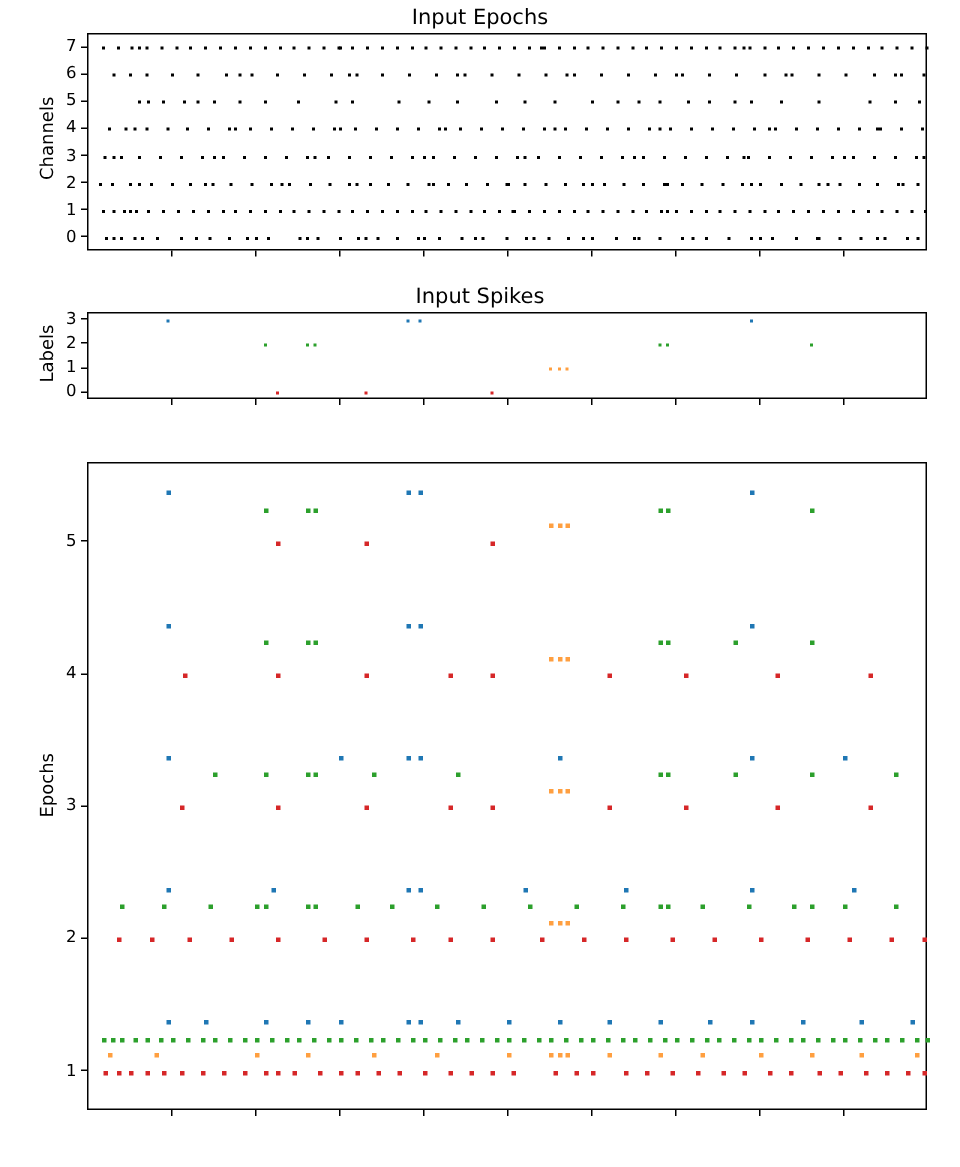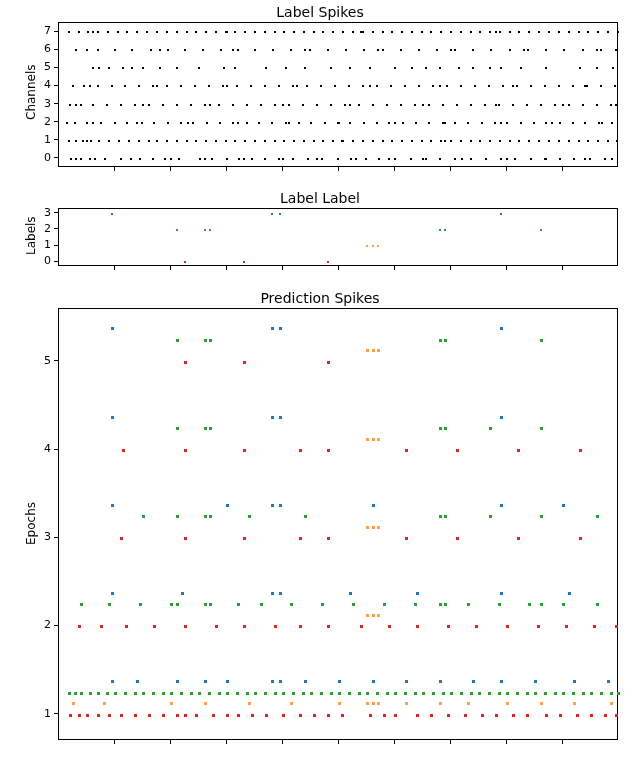--- a/index.html
+++ b/index.html
@@ -68,21 +68,21 @@
     width: 2px;
     height: 2px;
     border-radius: 0;
   }
 </style>
 </head>
 <body>
 
 <div class="fig">
 
-  <div class="title" style="top:4px">Label Spikes</div>
+  <div class="title" style="top:4px">Input Epochs</div>
   <div class="panel" id="panel0" style="left:58px;top:22px;width:560px;height:145px">
       <div class="spike" style="left: 11.32px; top: 134.938px; background: rgb(0, 0, 0);"></div>
       <div class="spike" style="left: 16.36px; top: 134.938px; background: rgb(0, 0, 0);"></div>
       <div class="spike" style="left: 35.4px; top: 134.938px; background: rgb(0, 0, 0);"></div>
       <div class="spike" style="left: 44.92px; top: 134.938px; background: rgb(0, 0, 0);"></div>
       <div class="spike" style="left: 60.6px; top: 134.938px; background: rgb(0, 0, 0);"></div>
       <div class="spike" style="left: 80.2px; top: 134.938px; background: rgb(0, 0, 0);"></div>
       <div class="spike" style="left: 93.08px; top: 134.938px; background: rgb(0, 0, 0);"></div>
       <div class="spike" style="left: 105.4px; top: 134.938px; background: rgb(0, 0, 0);"></div>
       <div class="spike" style="left: 119.4px; top: 134.938px; background: rgb(0, 0, 0);"></div>
@@ -469,42 +469,41 @@
       <div class="spike" style="left: 537.72px; top: 8.0625px; background: rgb(0, 0, 0);"></div>
       <div class="spike" style="left: 547.8px; top: 8.0625px; background: rgb(0, 0, 0);"></div>
       <div class="spike" style="left: 557.88px; top: 8.0625px; background: rgb(0, 0, 0);"></div>
       <div class="spike" style="left: 32.6px; top: 8.0625px; background: rgb(0, 0, 0);"></div>
       <div class="spike" style="left: 167px; top: 8.0625px; background: rgb(0, 0, 0);"></div>
       <div class="spike" style="left: 301.4px; top: 8.0625px; background: rgb(0, 0, 0);"></div>
       <div class="spike" style="left: 435.8px; top: 8.0625px; background: rgb(0, 0, 0);"></div>
     </div>
   <div class="ylabel" style="left:24px;top:120px">Channels</div>
 
-  <div class="title" style="top:190px">Label Label</div>
+  <div class="title" style="top:190px">Input Spikes</div>
   <div class="panel" id="panel1" style="left:58px;top:208px;width:560px;height:58px">
       <div class="spike" style="left: 125px; top: 52.1667px; background: rgb(214, 39, 40);"></div>
       <div class="spike" style="left: 183.8px; top: 52.1667px; background: rgb(214, 39, 40);"></div>
       <div class="spike" style="left: 267.8px; top: 52.1667px; background: rgb(214, 39, 40);"></div>
       <div class="spike" style="left: 307px; top: 36.0556px; background: rgb(255, 159, 64);"></div>
       <div class="spike" style="left: 312.6px; top: 36.0556px; background: rgb(255, 159, 64);"></div>
       <div class="spike" style="left: 318.2px; top: 36.0556px; background: rgb(255, 159, 64);"></div>
       <div class="spike" style="left: 116.6px; top: 19.9444px; background: rgb(44, 160, 44);"></div>
       <div class="spike" style="left: 144.6px; top: 19.9444px; background: rgb(44, 160, 44);"></div>
       <div class="spike" style="left: 379.8px; top: 19.9444px; background: rgb(44, 160, 44);"></div>
       <div class="spike" style="left: 480.6px; top: 19.9444px; background: rgb(44, 160, 44);"></div>
       <div class="spike" style="left: 150.2px; top: 19.9444px; background: rgb(44, 160, 44);"></div>
       <div class="spike" style="left: 385.4px; top: 19.9444px; background: rgb(44, 160, 44);"></div>
       <div class="spike" style="left: 52.2px; top: 3.83333px; background: rgb(31, 119, 180);"></div>
       <div class="spike" style="left: 211.8px; top: 3.83333px; background: rgb(31, 119, 180);"></div>
       <div class="spike" style="left: 220.2px; top: 3.83333px; background: rgb(31, 119, 180);"></div>
       <div class="spike" style="left: 441.4px; top: 3.83333px; background: rgb(31, 119, 180);"></div>
     </div>
   <div class="ylabel" style="left:24px;top:255px">Labels</div>
 
-  <div class="title" style="top:290px">Prediction Spikes</div>
   <div class="panel" id="panel2" style="left:58px;top:308px;width:560px;height:432px">
       <div class="spike" style="left: 10.2px; top: 404.551px; background: rgb(214, 39, 40); width: 3px; height: 3px;"></div>
       <div class="spike" style="left: 18.6px; top: 404.551px; background: rgb(214, 39, 40); width: 3px; height: 3px;"></div>
       <div class="spike" style="left: 27px; top: 404.551px; background: rgb(214, 39, 40); width: 3px; height: 3px;"></div>
       <div class="spike" style="left: 38.2px; top: 404.551px; background: rgb(214, 39, 40); width: 3px; height: 3px;"></div>
       <div class="spike" style="left: 49.4px; top: 404.551px; background: rgb(214, 39, 40); width: 3px; height: 3px;"></div>
       <div class="spike" style="left: 60.6px; top: 404.551px; background: rgb(214, 39, 40); width: 3px; height: 3px;"></div>
       <div class="spike" style="left: 74.6px; top: 404.551px; background: rgb(214, 39, 40); width: 3px; height: 3px;"></div>
       <div class="spike" style="left: 88.6px; top: 404.551px; background: rgb(214, 39, 40); width: 3px; height: 3px;"></div>
       <div class="spike" style="left: 102.6px; top: 404.551px; background: rgb(214, 39, 40); width: 3px; height: 3px;"></div>

